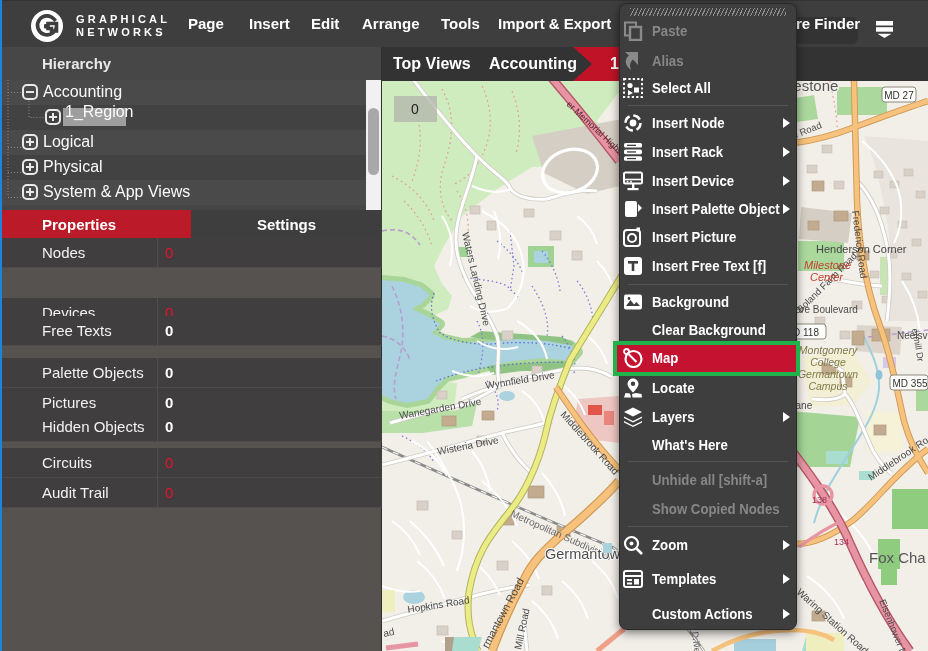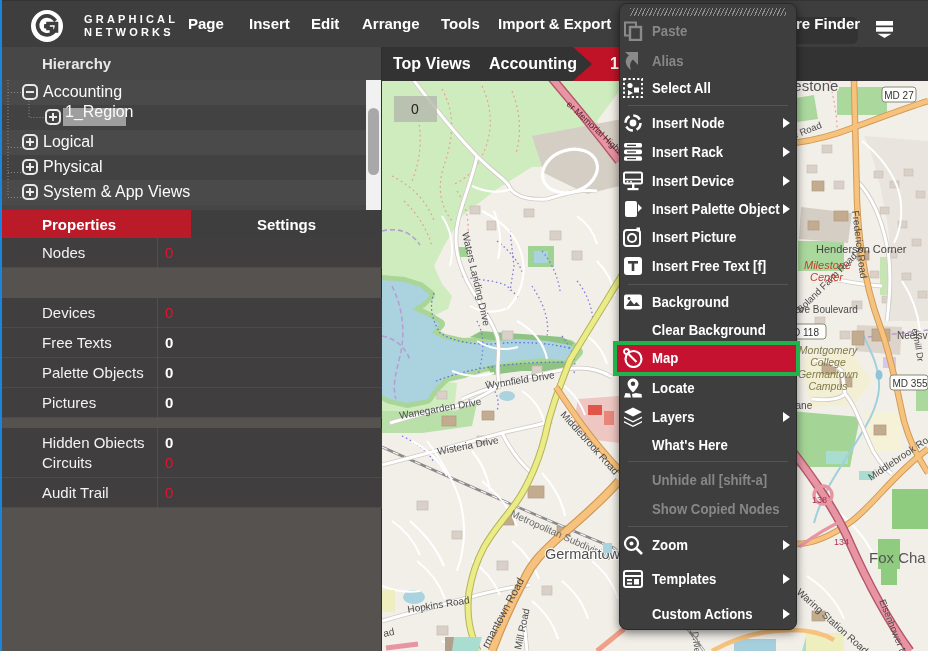--- a/index.html
+++ b/index.html
@@ -7,21 +7,21 @@
     font-family:"Liberation Sans", sans-serif; }
   #app { position:relative; width:928px; height:651px; overflow:hidden; }
   .abs { position:absolute; }
 
   
   #navbar { left:0; top:0; width:928px; height:47px; background:#3e3e3e; border-top:1px solid #343434; }
   #bluestrip { left:0; top:0; width:2px; height:651px; background:#1b84dc; z-index:50; }
   .navitem { position:absolute; top:15px; color:#fff; font-size:15px; font-weight:bold; white-space:nowrap; }
   #logo-circle { position:absolute; left:31px; top:10px; width:32px; height:32px; border-radius:50%; background:#fff; }
   #logo-g { position:absolute; left:31px; top:10px; width:32px; height:32px; }
-  .brand { position:absolute; left:84px; color:#fff; font-size:11px; font-weight:bold; letter-spacing:3.2px;text-align:right; }
+  .brand { position:absolute; left:76px; color:#fff; font-size:11px; font-weight:bold; letter-spacing:3.2px;text-align:right; }
 
   
   #leftpanel { left:0; top:47px; width:382px; height:604px; background:#555250; }
   #hierhead { left:0; top:47px; width:382px; height:33px; background:#474747; color:#e8e8e8; font-size:15px; font-weight:bold; line-height:33px; padding-left:42px; }
   #tree { left:0; top:80px; width:366px; height:130px; background:#464646; }
   .treerow { position:absolute; left:0; width:366px; height:25px; }
   .rowlight { background:#4a4a4a; }
   .rowdark  { background:#424242; }
   .treelabel { position:absolute; top:2px; color:#fafafa; font-size:16px; white-space:nowrap; }
   .pmicon { position:absolute; width:16px; height:16px; border:2px solid #e9e9e9; border-radius:5px; }
@@ -467,36 +467,36 @@
   <div class="prow" style="top:268px;margin-top:44px;">
       <span class="lbl">Cabinets</span>
       <span class="div"></span>
       <span class="val vred">0</span>
     </div>
   <div class="prow" style="top:298px;">
       <span class="lbl">Devices</span>
       <span class="div"></span>
       <span class="val vred">0</span>
     </div>
-  <div class="prow" style="top:328px;padding-left:25px;">
+  <div class="prow" style="top:316px;padding-left:25px;">
       <span class="lbl">Free Texts</span>
       <span class="div"></span>
       <span class="val vwhite">0</span>
     </div>
   <div class="prow" style="top:358px;">
       <span class="lbl">Palette Objects</span>
       <span class="div"></span>
       <span class="val vwhite">0</span>
     </div>
   <div class="prow" style="top:388px;">
       <span class="lbl">Pictures</span>
       <span class="div"></span>
       <span class="val vwhite">0</span>
     </div>
-  <div class="prow" style="top:428px;">
+  <div class="prow" style="top:412px;">
       <span class="lbl">Hidden Objects</span>
       <span class="div"></span>
       <span class="val vwhite">0</span>
     </div>
   <div class="prow" style="top:448px;">
       <span class="lbl">Circuits</span>
       <span class="div"></span>
       <span class="val vred">0</span>
     </div>
   <div class="prow" style="top:478px;padding-left:28px;">

